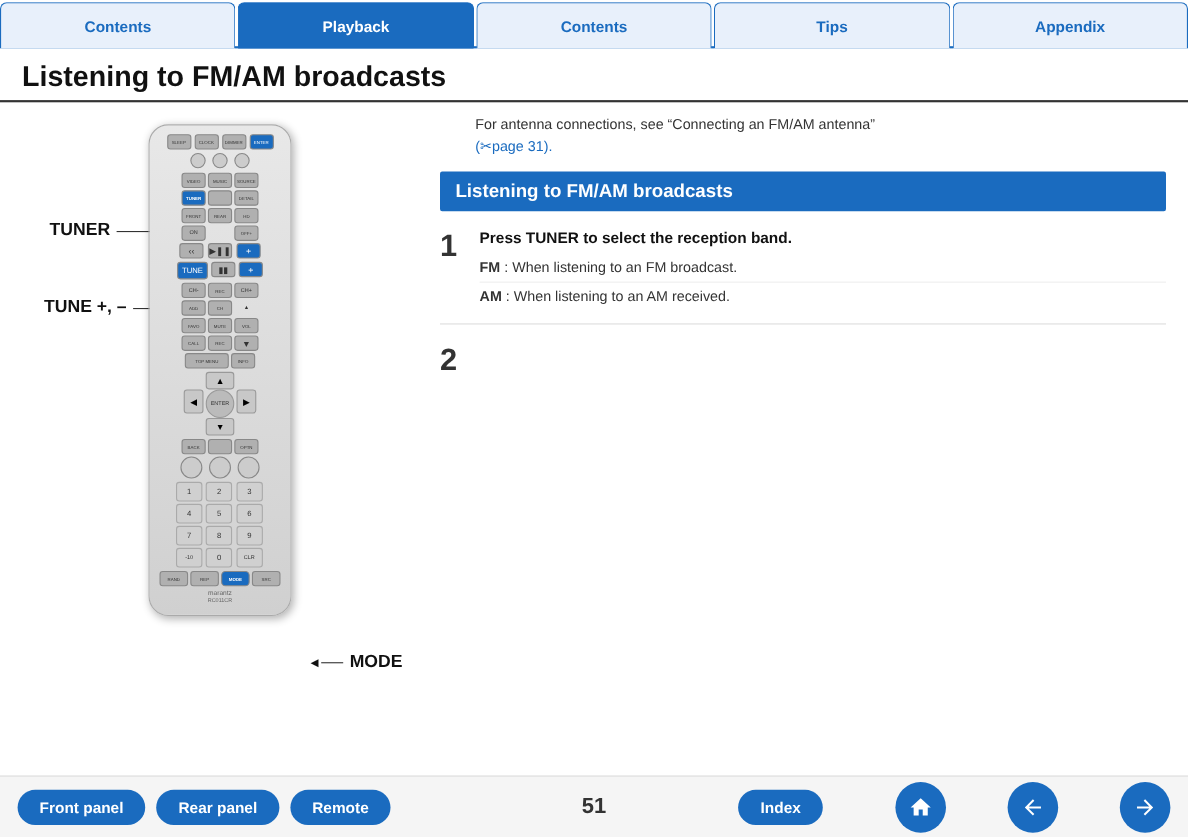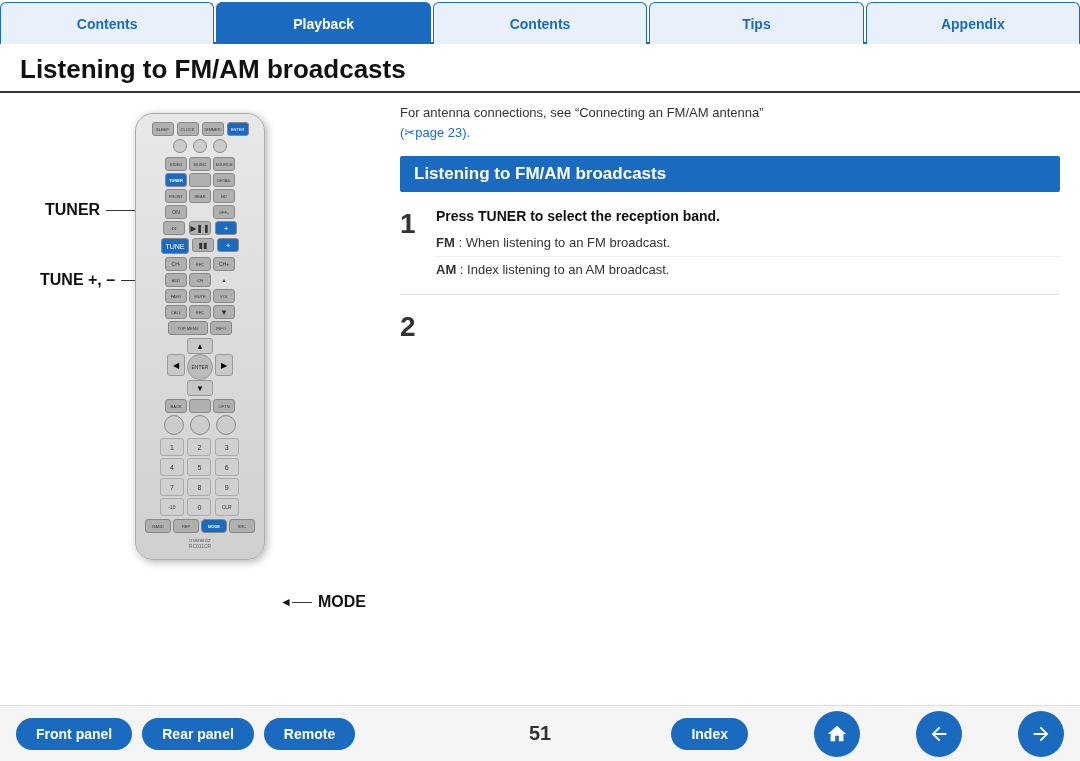--- a/index.html
+++ b/index.html
@@ -244,20 +244,21 @@
     .right-panel {
       flex: 1;
       padding-left: 20px;
     }
 
     .intro-text {
       font-size: 13px;
       color: #333;
       margin-bottom: 14px;
       line-height: 1.5;
+      margin-left: 32px;
     }
     .intro-text a {
       color: #1a6bbf;
       text-decoration: none;
     }
 
     
     .section-header {
       background: #1a6bbf;
       color: #fff;
@@ -545,36 +546,36 @@
           <div class="btn-small" style="font-size:4px; width:26px;">SRC</div>
         </div>
         <div class="brand-text">marantz<br><span style="font-size:5px;">RC011CR</span></div>
       </div>
     </div>
   </div>
 
   <div class="right-panel">
     <p class="intro-text">
       <span>For antenna connections, see “Connecting an FM/AM antenna”</span><br>
-      <a>(✂page 23).</a>
+      <a>(✂page 31).</a>
     </p>
 
     <div class="section-header">Listening to FM/AM broadcasts</div>
 
     <div class="step">
       <div class="step-num">1</div>
       <div class="step-content">
         <div class="step-title">Press TUNER to select the reception band.</div>
         <div class="step-detail">
           <strong>FM</strong>
           <span>: When listening to an FM broadcast.</span>
         </div>
         <div class="step-detail">
           <strong>AM</strong>
-          <span>: Index listening to an AM broadcast.</span>
+          <span>: When listening to an AM received.</span>
         </div>
       </div>
     </div>
 
     <div class="step">
       <div class="step-num">2</div>
     </div>
   </div>
 </div>
 

